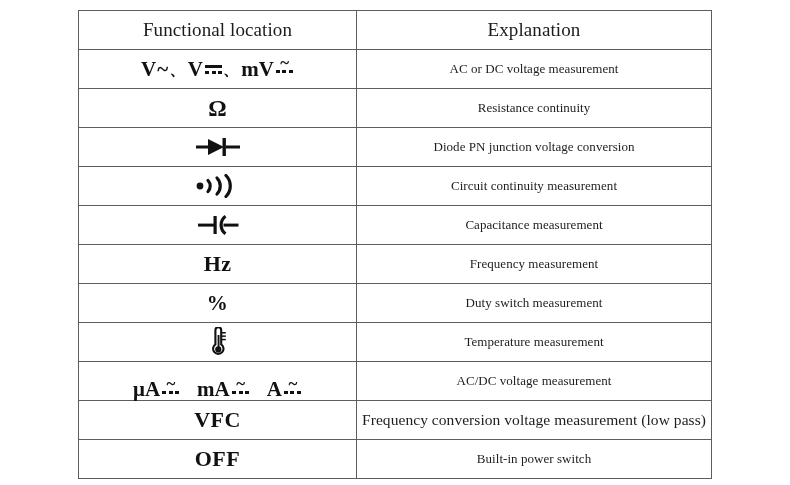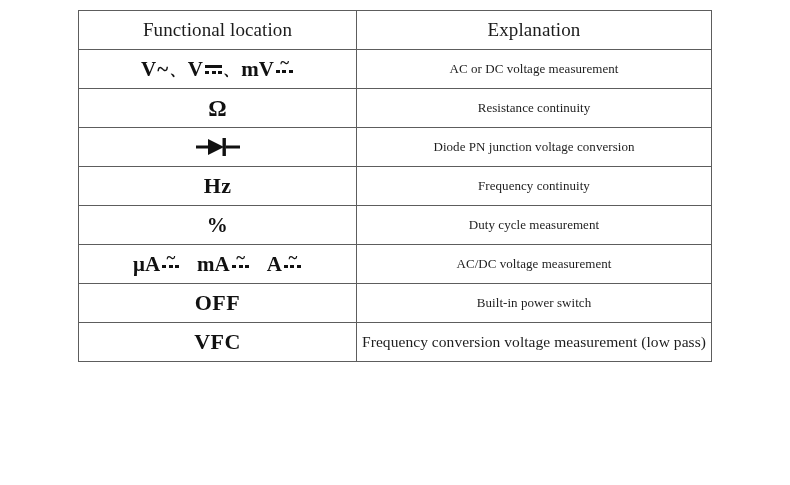--- a/index.html
+++ b/index.html
@@ -104,21 +104,21 @@
   .g-cont{display:inline-block;width:46px;height:24px;}
   
   .g-cap{display:inline-block;width:42px;height:22px;}
   
   .g-therm{display:inline-block;width:18px;height:30px;}
 
   .bigtxt{font-size:22px;font-weight:700;letter-spacing:.5px;}
   .hz{font-size:22px;font-weight:700;}
   .pct{font-size:21px;font-weight:700;}
 
-  .cur-group{display:flex;align-items:center;justify-content:center;gap:17px;}
+  .cur-group{display:flex;align-items:flex-end;justify-content:center;gap:17px;}
 </style>
 </head>
 <body>
 
 <div id="sheet">
 
   <table class="spec">
     <colgroup>
         <col class="c-left">
         <col class="c-right">
@@ -176,40 +176,87 @@
                 <polygon points="12,3 12,19 28,11" fill="#111"></polygon>
                 <rect x="26.5" y="2" width="3.4" height="18" fill="#111"></rect>
                 <rect x="30" y="9.5" width="14" height="3" fill="#111"></rect>
               </svg>
             </span>
           </div>
         </td>
         <td class="expl">Diode PN junction voltage conversion</td>
       </tr>
 
-
+      <tr>
+        <td class="symcell">
+          <div class="symrow">
+            <span class="g-cont">
+              <svg width="46" height="24" viewBox="0 0 46 24">
+                <circle cx="5" cy="12" r="3.4" fill="#111"></circle>
+                <path d="M13 6.5 A8 8 0 0 1 13 17.5" stroke="#111" stroke-width="3.2" fill="none" stroke-linecap="round"></path>
+                <path d="M22 4 A11.5 11.5 0 0 1 22 20" stroke="#111" stroke-width="3.2" fill="none" stroke-linecap="round"></path>
+                <path d="M31 1.5 A15 15 0 0 1 31 22.5" stroke="#111" stroke-width="3.2" fill="none" stroke-linecap="round"></path>
+              </svg>
+            </span>
+          </div>
+        </td>
+        <td class="expl">Circuit continuity measurement</td>
+      </tr>
+
+      <tr>
+        <td class="symcell">
+          <div class="symrow">
+            <span class="g-cap">
+              <svg width="42" height="22" viewBox="0 0 42 22">
+                <rect x="1" y="9.6" width="17" height="3" fill="#111"></rect>
+                <rect x="16.5" y="2" width="3.2" height="18" fill="#111"></rect>
+                <path d="M28.5 2.2 A11 11 0 0 0 28.5 19.8" stroke="#111" stroke-width="3.2" fill="none"></path>
+                <rect x="26.5" y="9.6" width="15" height="3" fill="#111"></rect>
+              </svg>
+            </span>
+          </div>
+        </td>
+        <td class="expl">Capacitance measurement</td>
+      </tr>
 
       <tr>
         <td class="symcell">
           <div class="symrow">
               <span class="hz">Hz</span>
             </div>
         </td>
-        <td class="expl">Frequency continuity</td>
+        <td class="expl">Frequency measurement</td>
       </tr>
 
       <tr>
         <td class="symcell">
           <div class="symrow">
               <span class="pct">%</span>
             </div>
         </td>
-        <td class="expl">Duty cycle measurement</td>
-      </tr>
-
+        <td class="expl">Duty switch measurement</td>
+      </tr>
+
+      <tr>
+        <td class="symcell">
+          <div class="symrow">
+            <span class="g-therm">
+              <svg width="18" height="30" viewBox="0 0 18 30">
+                <path d="M6.4 3.2 a2.9 2.9 0 0 1 5.8 0 v14.2 a5.2 5.2 0 1 1 -5.8 0 z" fill="none" stroke="#111" stroke-width="2.1"></path>
+                <circle cx="9.3" cy="22.4" r="3.1" fill="#111"></circle>
+                <rect x="8.6" y="8" width="1.9" height="13" fill="#111"></rect>
+                <rect x="12.4" y="5.0" width="4.4" height="1.5" fill="#111"></rect>
+                <rect x="12.4" y="8.4" width="4.4" height="1.5" fill="#111"></rect>
+                <rect x="12.4" y="11.8" width="4.4" height="1.5" fill="#111"></rect>
+              </svg>
+            </span>
+          </div>
+        </td>
+        <td class="expl">Temperature measurement</td>
+      </tr>
 
       <tr>
         <td class="symcell">
           <div class="symrow cur-group">
             <span class="unit">
                 <span class="unit-txt">μA</span>
                 <span class="g-acdc">
                   <span class="tilde">~</span>
                   <span class="dots"></span>
                 </span>
@@ -229,31 +276,31 @@
                 </span>
               </span>
           </div>
         </td>
         <td class="expl">AC/DC voltage measurement</td>
       </tr>
 
       <tr>
         <td class="symcell">
           <div class="symrow">
+              <span class="bigtxt">VFC</span>
+            </div>
+        </td>
+        <td class="expl two-line">Frequency conversion voltage measurement (low pass)</td>
+      </tr>
+
+      <tr>
+        <td class="symcell">
+          <div class="symrow">
               <span class="bigtxt">OFF</span>
             </div>
         </td>
         <td class="expl">Built-in power switch</td>
-      </tr>
-
-      <tr>
-        <td class="symcell">
-          <div class="symrow">
-              <span class="bigtxt">VFC</span>
-            </div>
-        </td>
-        <td class="expl two-line">Frequency conversion voltage measurement (low pass)</td>
       </tr>
 
     </tbody>
   </table>
 
 </div>
 
 </body></html>

